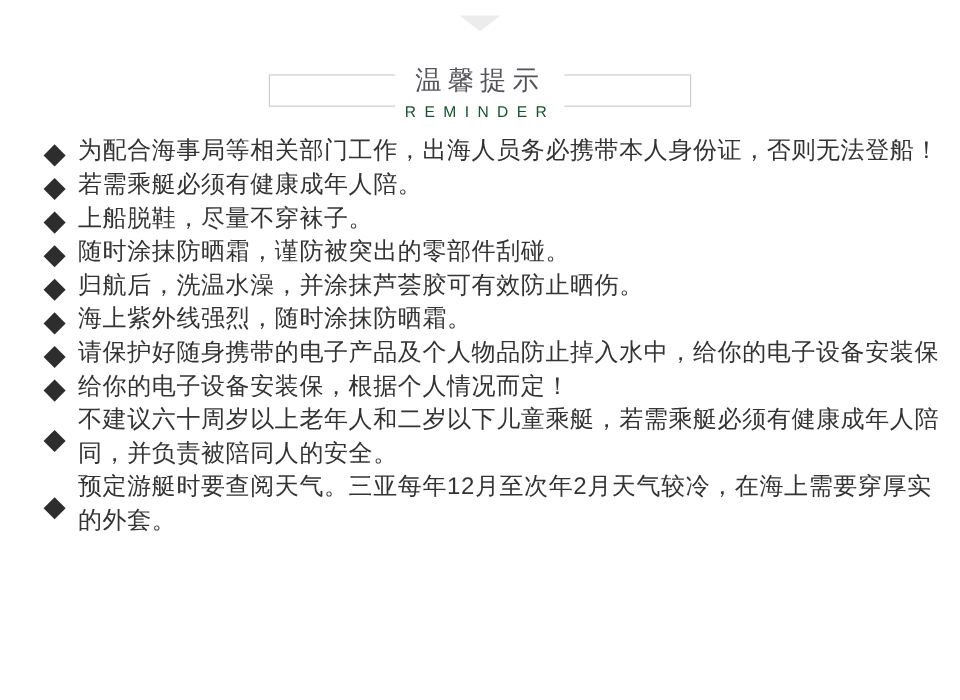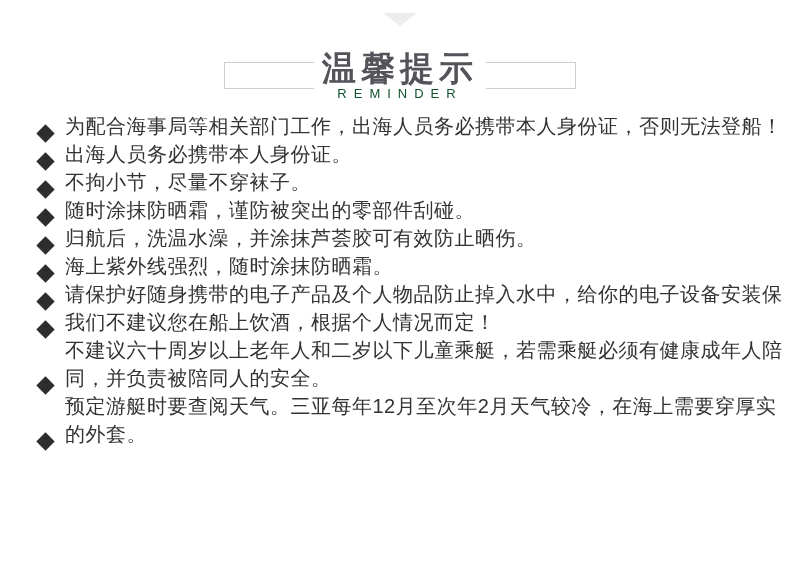--- a/index.html
+++ b/index.html
@@ -39,23 +39,23 @@
   .header-inner {
     position: absolute;
     left: 50%;
     top: 50%;
     transform: translate(-50%, -50%);
     background: #ffffff;
     padding: 0 8px;
     text-align: center;
   }
   .page-title {
-    font-size: 34px;
+    font-size: 22px;
     line-height: 32px;
-    font-weight: 700;
+    font-weight: 400;
     letter-spacing: 5px;
     color: #53535a;
     white-space: nowrap;
     text-align: center;
   }
   .page-subtitle {
     margin-top: 2px;
     font-size: 13px;
     line-height: 15px;
     letter-spacing: 7px;
@@ -63,21 +63,21 @@
     white-space: nowrap;
   }
   
   .notice-list {
     margin: 23px 0 0 0;
     padding: 0 24px 0 36px;
     list-style: none;
   }
   .notice-item {
     display: flex;
-    align-items: flex-end;
+    align-items: center;
   }
   .diamond-bullet {
     flex: none;
     width: 13px;
     height: 13px;
     margin: 7px 13px 0 3px;
     background: #2d2d2d;
     transform: rotate(45deg);
   }
   .lines {
@@ -110,29 +110,29 @@
     <li class="notice-item">
       <span class="diamond-bullet"></span>
       <div class="lines">
           <div class="line">为配合海事局等相关部门工作，出海人员务必携带本人身份证，否则无法登船！</div>
         </div>
     </li>
 
     <li class="notice-item">
       <span class="diamond-bullet"></span>
       <div class="lines">
-          <div class="line">出海人员务必携带本人身份证。</div>
+          <div class="line">若需乘艇必须有健康成年人陪。</div>
         </div>
     </li>
 
 
     <li class="notice-item">
       <span class="diamond-bullet"></span>
       <div class="lines">
-          <div class="line">不拘小节，尽量不穿袜子。</div>
+          <div class="line">上船脱鞋，尽量不穿袜子。</div>
         </div>
     </li>
 
     <li class="notice-item">
       <span class="diamond-bullet"></span>
       <div class="lines">
           <div class="line">随时涂抹防晒霜，谨防被突出的零部件刮碰。</div>
         </div>
     </li>
 
@@ -153,21 +153,21 @@
     <li class="notice-item">
       <span class="diamond-bullet"></span>
       <div class="lines">
           <div class="line">请保护好随身携带的电子产品及个人物品防止掉入水中，给你的电子设备安装保</div>
         </div>
     </li>
 
     <li class="notice-item">
       <span class="diamond-bullet"></span>
       <div class="lines">
-          <div class="line">我们不建议您在船上饮酒，根据个人情况而定！</div>
+          <div class="line">给你的电子设备安装保，根据个人情况而定！</div>
         </div>
     </li>
 
 
     <li class="notice-item">
       <span class="diamond-bullet"></span>
       <div class="lines">
           <div class="line">不建议六十周岁以上老年人和二岁以下儿童乘艇，若需乘艇必须有健康成年人陪</div>
           <div class="line">同，并负责被陪同人的安全。</div>
         </div>

